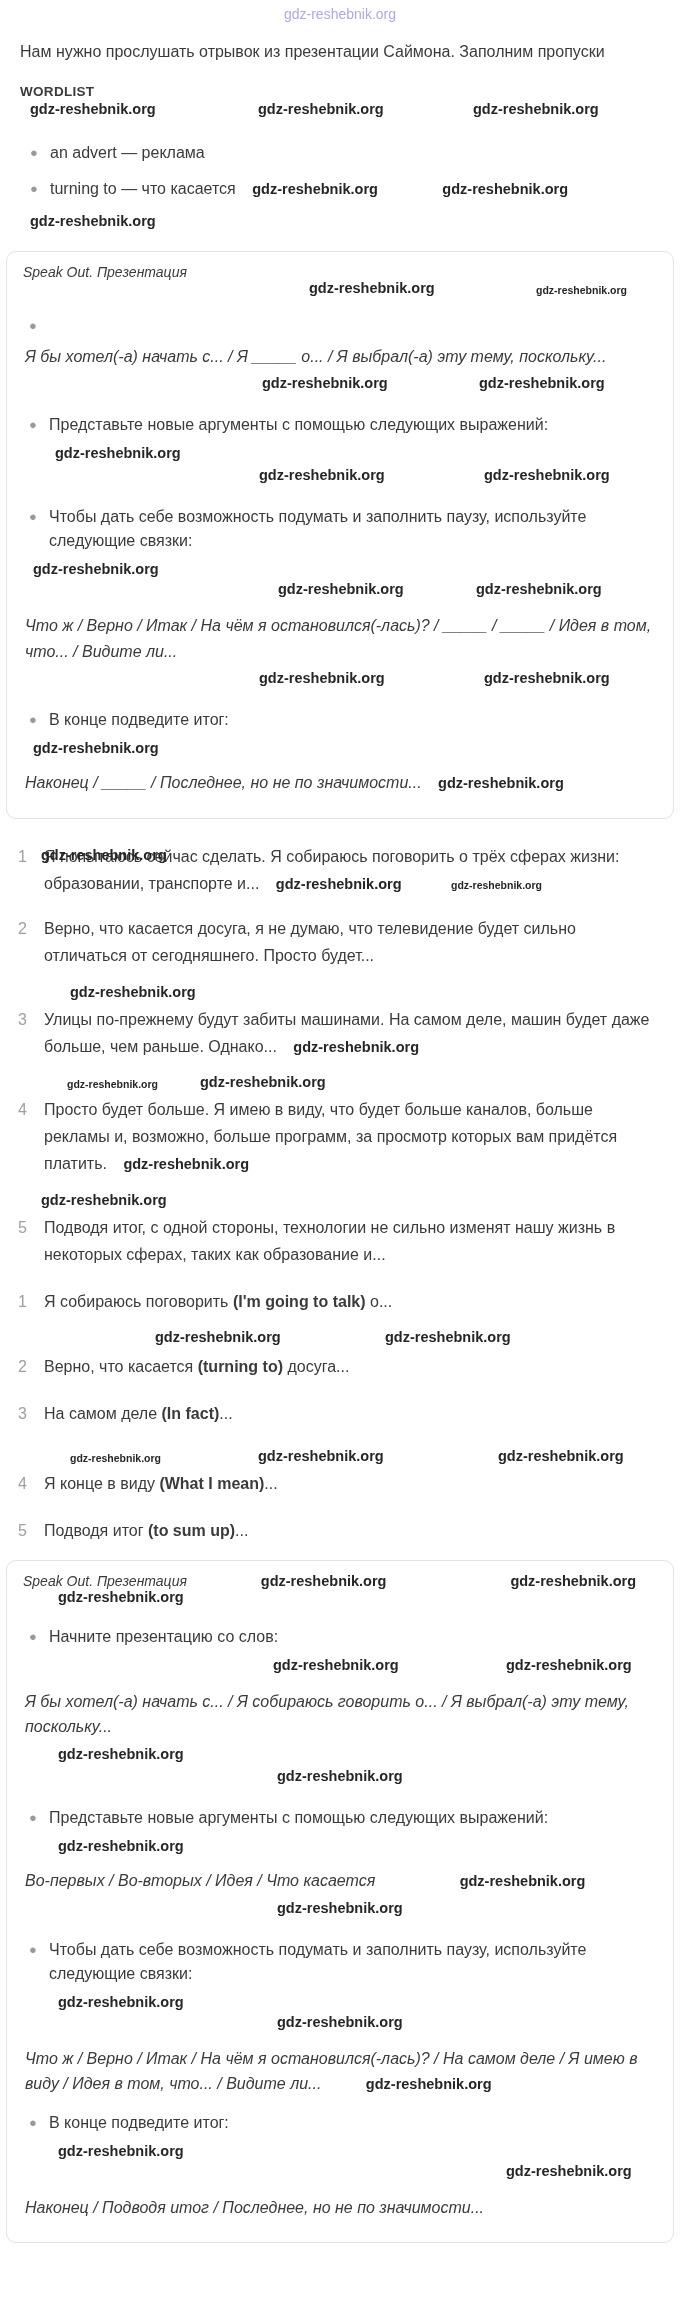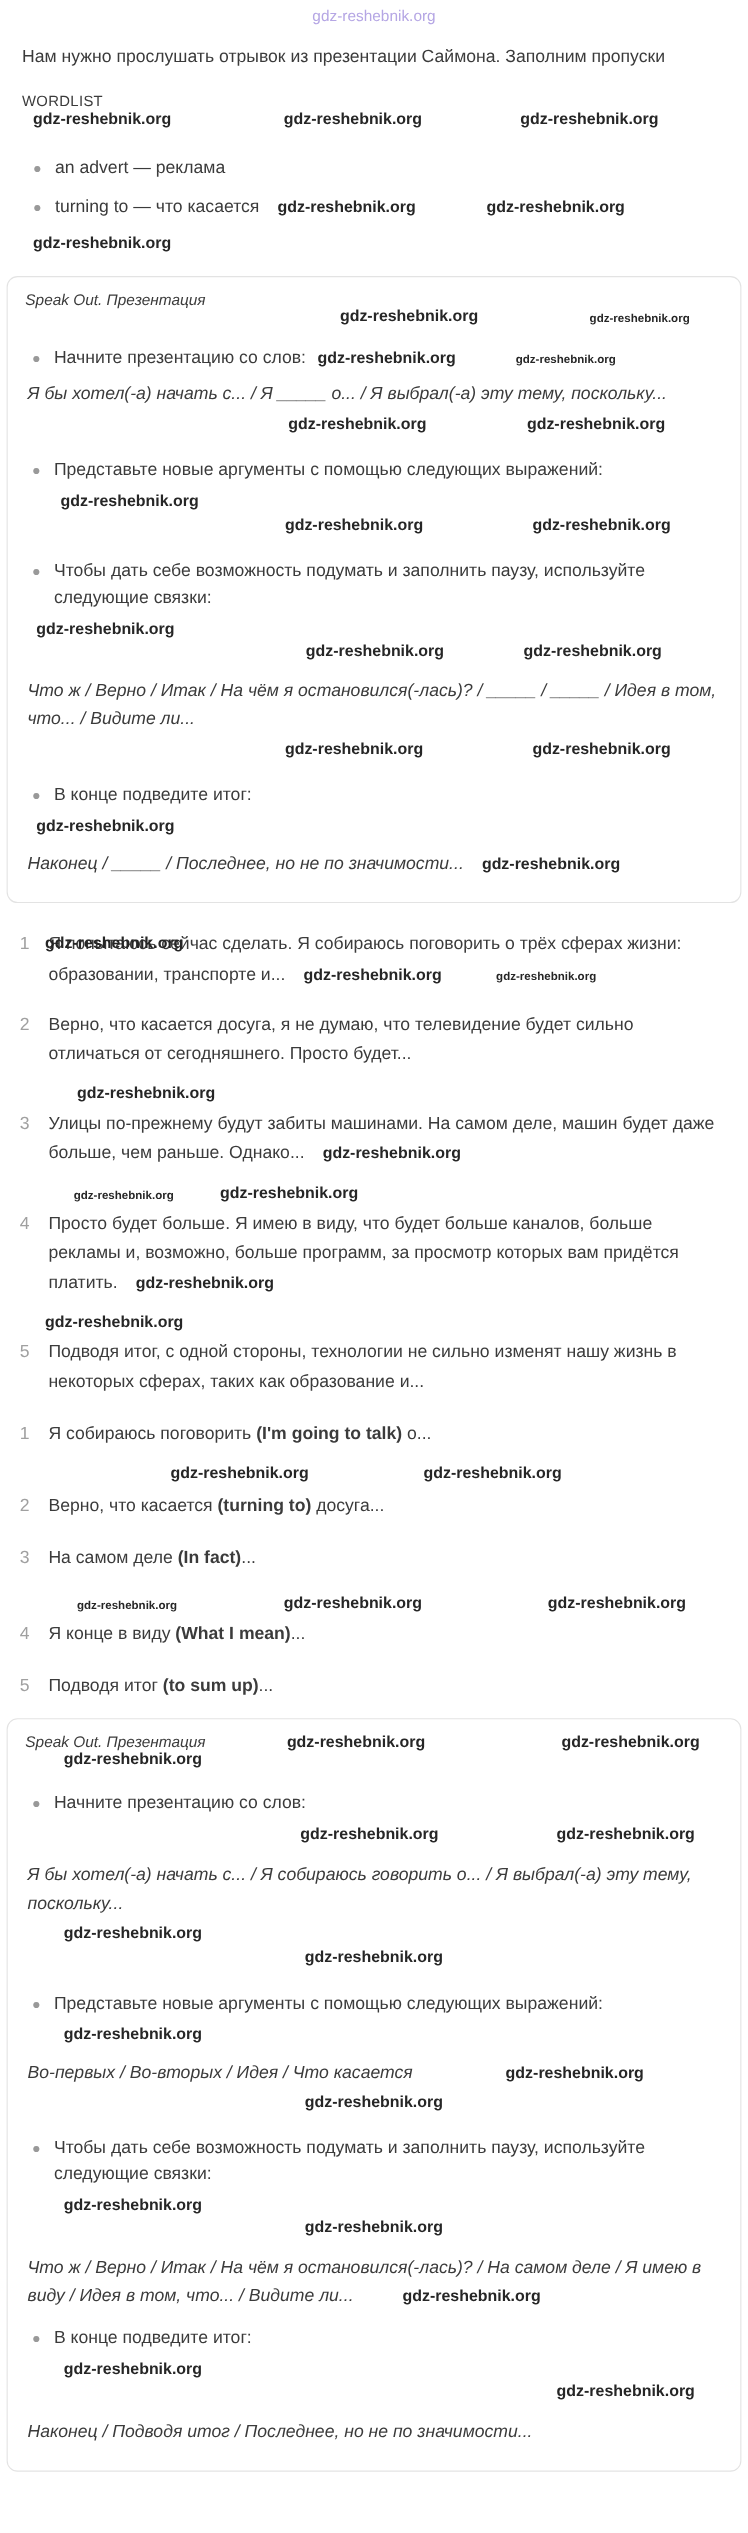--- a/index.html
+++ b/index.html
@@ -17,21 +17,21 @@
   .wm-sm { font-size:10.5px; }
   .wm-row { position:relative; }
   .wm-row > .wm { position:absolute; top:0; }
   .wm-top {
     display:block; text-align:center; padding-top:6px;
     color:#b5a6e4; font-weight:400; font-size:14px;
   }
   .wm-inline { margin-left:12px; }
 
   .intro { padding:18px 16px 0 20px; line-height:1.5; }
-  .wordlist-title { padding:20px 20px 2px 20px; font-weight:400; font-size:13.5px; letter-spacing:.3px; }
+  .wordlist-title { padding:20px 20px 2px 20px; font-weight:700; font-size:13.5px; letter-spacing:.3px; }
 
   .bullets { padding:4px 20px 0 30px; }
   .bullet-item { display:flex; align-items:flex-start; margin:12px 0; line-height:1.5; }
   .dot { flex:0 0 20px; color:#999; font-size:13px; padding-top:2px; }
 
   .box {
     border:1px solid #e3e3e3; border-radius:10px;
     margin:16px 6px 18px 6px; padding:12px 16px 16px 16px;
   }
   .box-title { font-style:italic; font-size:14px; color:#3b3b3b; }
@@ -84,25 +84,20 @@
   <div class="box">
     <div class="box-title">Speak Out. Презентация</div>
 
     <div class="wm-row" style="height:20px">
       <span class="wm" style="left:286px">gdz-reshebnik.org</span>
       <span class="wm wm-sm" style="left:513px;top:4px">gdz-reshebnik.org</span>
     </div>
 
     <div class="bullet-item">
       <span class="dot">●</span>
-      <span>
-        <span>Начните презентацию со слов:</span>
-        <span class="wm wm-inline" style="margin-left:6px">gdz-reshebnik.org</span>
-        <span class="wm wm-inline wm-sm" style="margin-left:50px">gdz-reshebnik.org</span>
-      </span>
     </div>
     <div class="phrase">Я бы хотел(-а) начать с... / Я _____ о... / Я выбрал(-а) эту тему, поскольку...</div>
 
     <div class="wm-row" style="height:24px">
       <span class="wm" style="left:239px">gdz-reshebnik.org</span>
       <span class="wm" style="left:456px">gdz-reshebnik.org</span>
     </div>
 
     <div class="bullet-item">
       <span class="dot">●</span>

